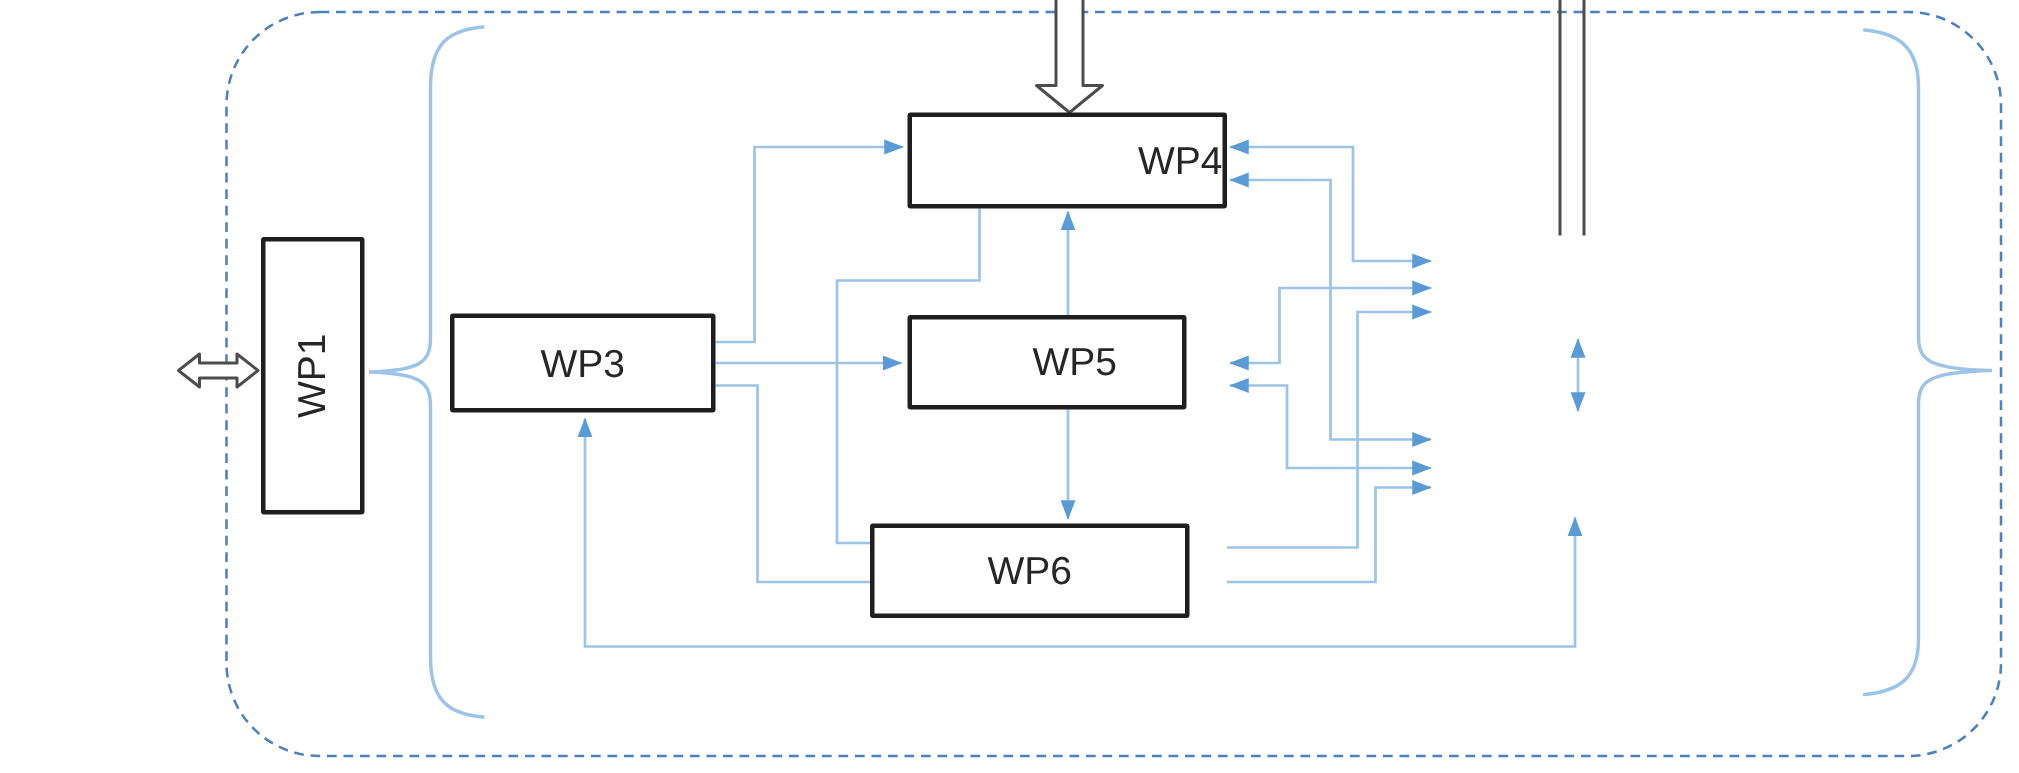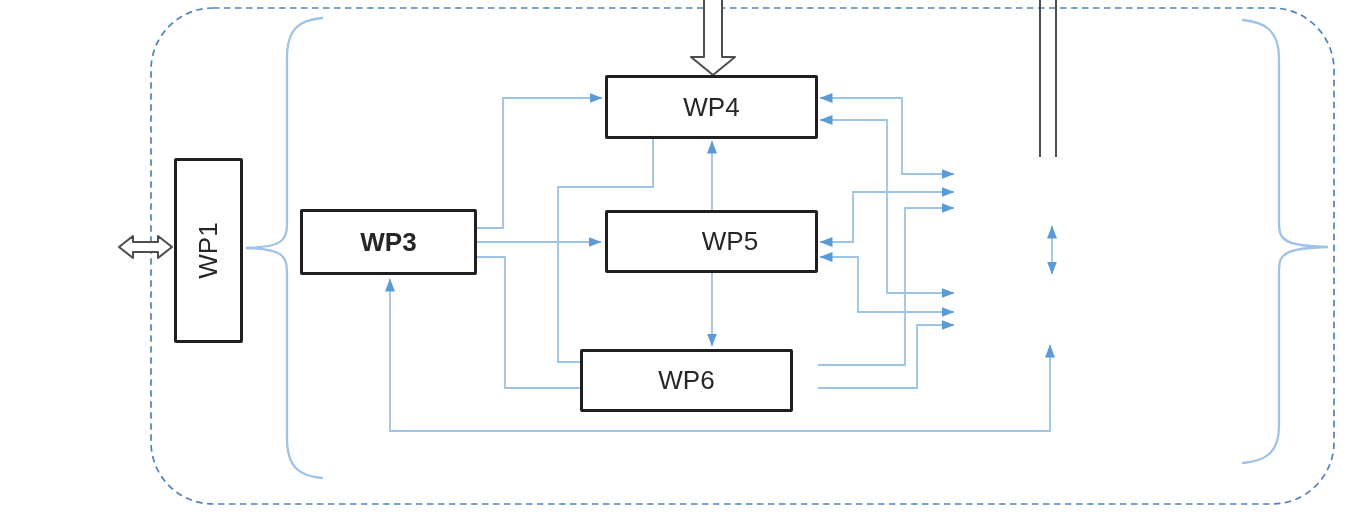--- a/index.html
+++ b/index.html
@@ -64,26 +64,26 @@
     <path class="conn" d="M820,257 L858,257 L858,312 L954,312" marker-start="url(#ah)" marker-end="url(#ah)"></path>
     <path class="conn" d="M818,365 L905,365 L905,208 L954,208" marker-end="url(#ah)"></path>
     <path class="conn" d="M818,388 L917,388 L917,325 L954,325" marker-end="url(#ah)"></path>
     <path class="conn" d="M1052,226 L1052,274" marker-start="url(#ah)" marker-end="url(#ah)"></path>
     <path class="conn" d="M390,279 L390,431 L1050,431 L1050,345" marker-start="url(#ah)" marker-end="url(#ah)"></path>
   </svg>
 
   <div class="node vertical" style="left:174px;top:158px;width:69px;height:185px;">
     <span class="lbl">WP1</span>
   </div>
-  <div class="node" style="left:300px;top:209px;width:177px;height:66px;font-weight:bold;">
+  <div class="node" style="left:300px;top:209px;width:177px;height:66px;">
     <span class="lbl">WP3</span>
   </div>
-  <div class="node" style="left:605px;top:75px;width:213px;height:64px;">
+  <div class="node" style="left:605px;top:75px;width:213px;height:64px;justify-content:flex-end;">
     <span class="lbl">WP4</span>
   </div>
-  <div class="node" style="left:605px;top:210px;width:213px;height:63px;padding-left:37px;">
+  <div class="node" style="left:605px;top:210px;width:186px;height:63px;padding-left:37px;">
     <span class="lbl">WP5</span>
   </div>
   <div class="node" style="left:580px;top:349px;width:213px;height:63px;">
     <span class="lbl">WP6</span>
   </div>
 
 </div>
 
 </body></html>

